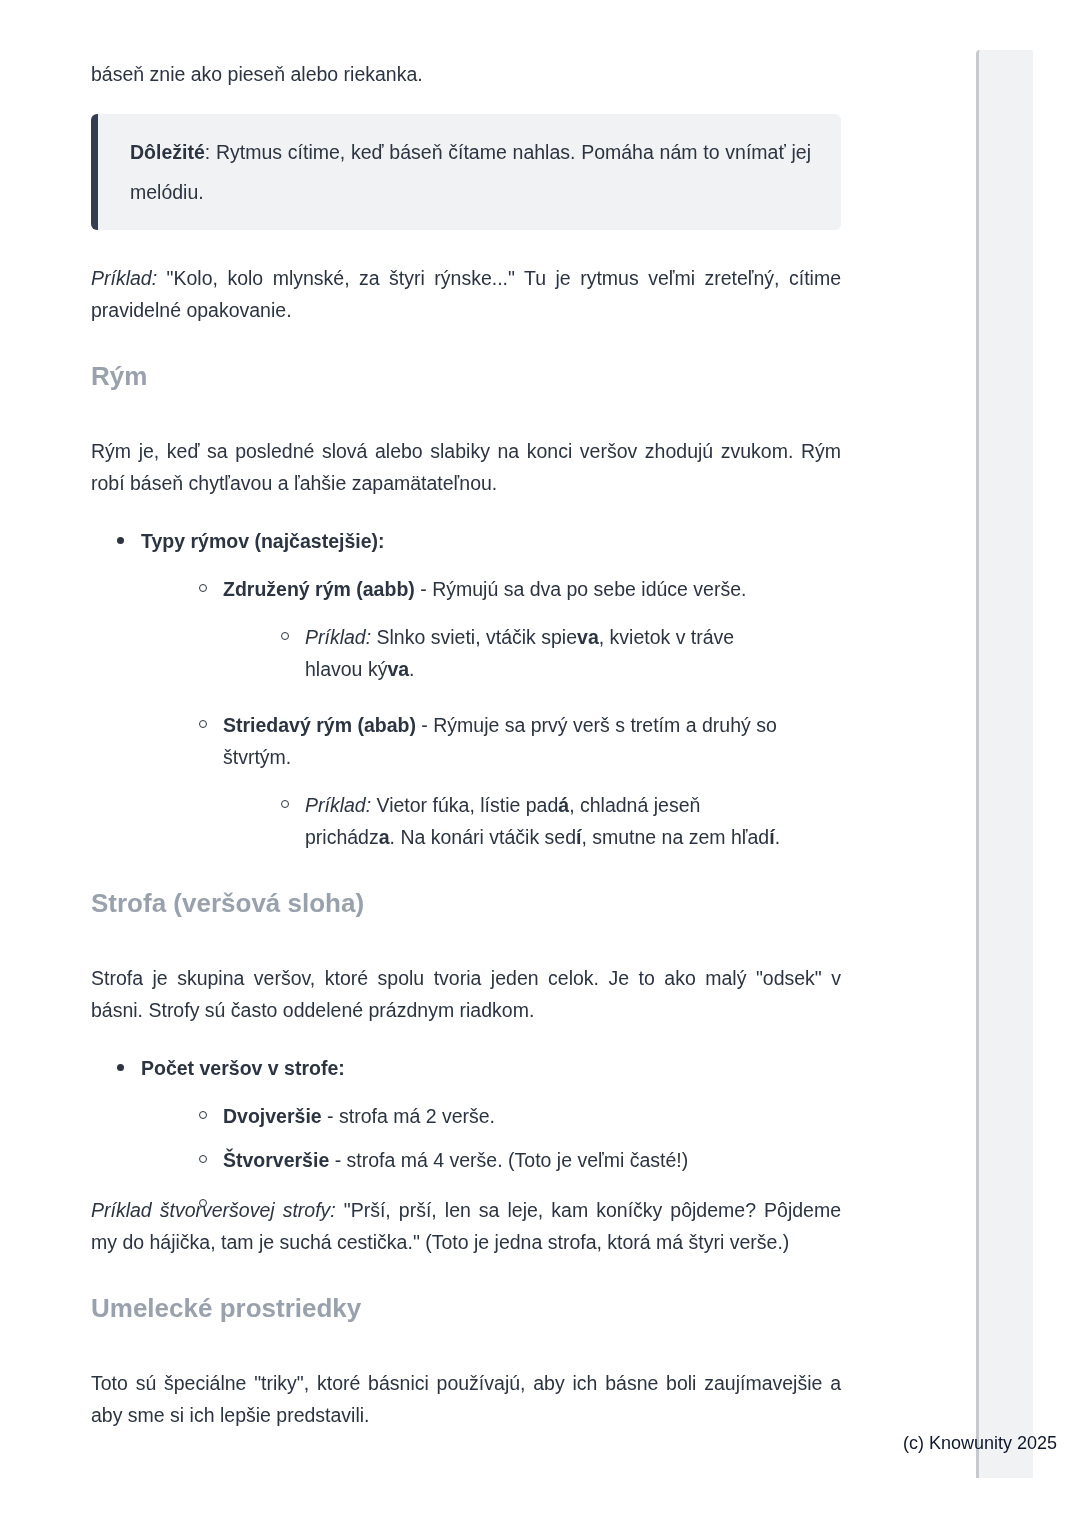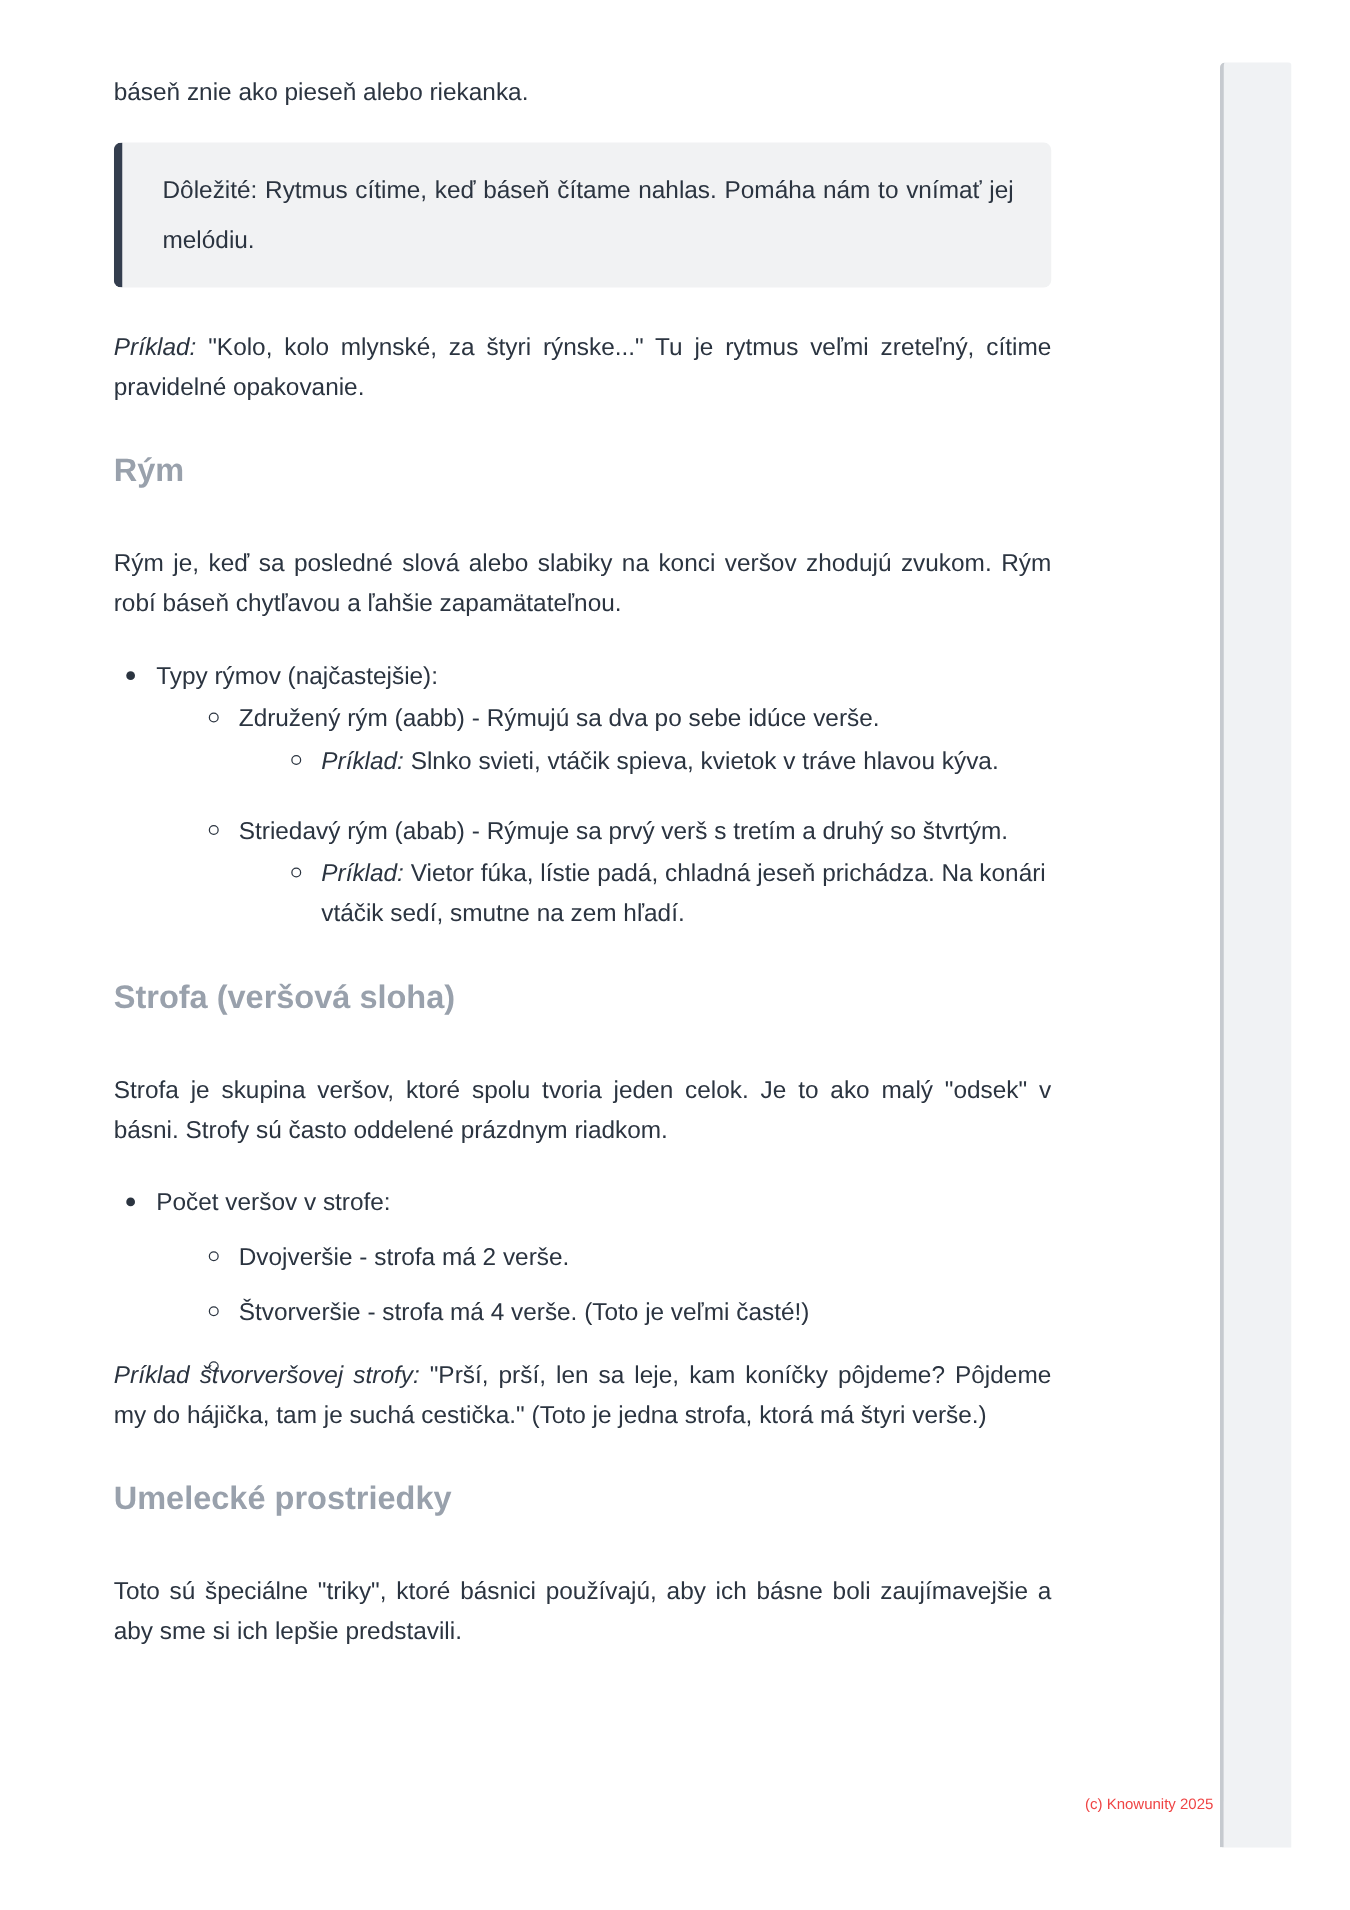--- a/index.html
+++ b/index.html
@@ -11,21 +11,21 @@
     color:#2b3440;
   }
   .screen { position:relative; width:1080px; height:1500px; overflow:hidden; background:#ffffff; }
 
   .content {
     position:absolute; left:91px; top:58px; width:750px;
     font-size:19.5px; line-height:32px;
   }
   p { margin:0; }
   .justify { text-align:justify; }
-  .b { font-weight:400; }
+  .b { font-weight:700; }
   .i { font-style:italic; }
 
   .para { margin-top:40px; }
   .after-callout { margin-top:32px; }
   .ex-para { margin-top:18px; }
 
   .h2 {
     margin:32px 0 0 0;
     font-size:26px; line-height:37px; font-weight:700;
     color:#99a1ac;
@@ -33,21 +33,21 @@
 
   .callout {
     margin-top:24px;
     background:#f1f2f3;
     border-left:7px solid #343e4e;
     border-radius:6px;
     padding:18px 30px 18px 32px;
     line-height:40px;
   }
 
-  ul { list-style:none; margin:0; padding:0; }
+  ul { list-style:none; margin:16px; padding:0; }
   .list { margin-top:26px; }
   .sub { padding-left:32px; }
   .li { position:relative; padding-left:34px; }
   .gap-sm { margin-top:2px; }
   .gap-md { margin-top:24px; }
   .strofa-item { margin-top:12px; }
   .marker {
     position:absolute; left:10px; top:12px;
     width:7px; height:7px; border-radius:50%;
   }
@@ -56,23 +56,23 @@
 
   .strip {
     position:absolute; left:976px; top:50px;
     width:57px; height:1428px;
     background:#f0f2f4;
     border-left:3px solid #c6cacf;
     border-top-left-radius:4px;
     border-top-right-radius:2px;
   }
   .watermark {
-    position:absolute; left:868px; top:1433px;
-    font-size:12px; line-height:20px;
-    color:#ef4444;
+    position:absolute; left:903px; top:1433px;
+    font-size:18px; line-height:20px;
+    color:#0f172a;
     z-index:2;
     white-space:nowrap;
   }
 </style>
 </head>
 <body>
 
 <div class="screen">
 
   <div class="content">

